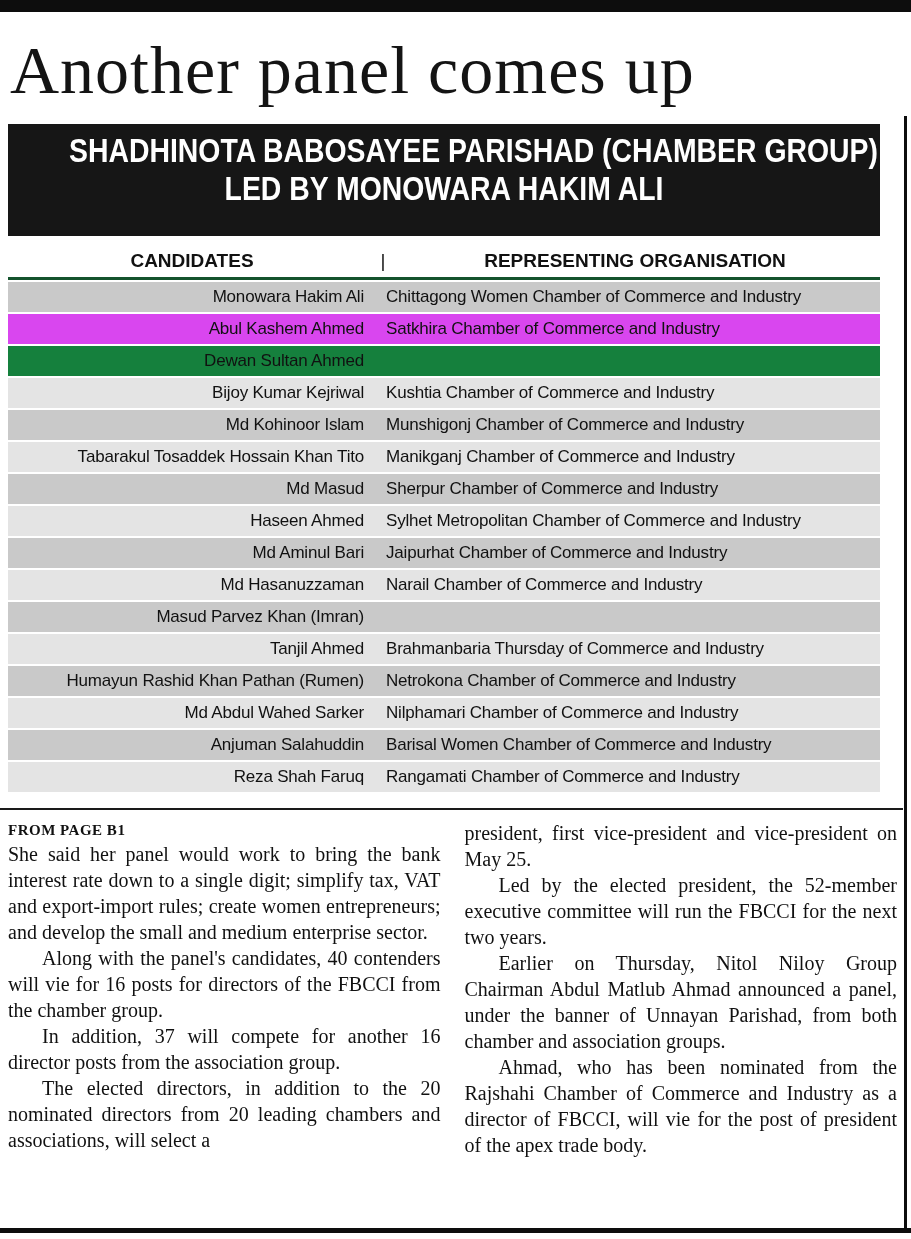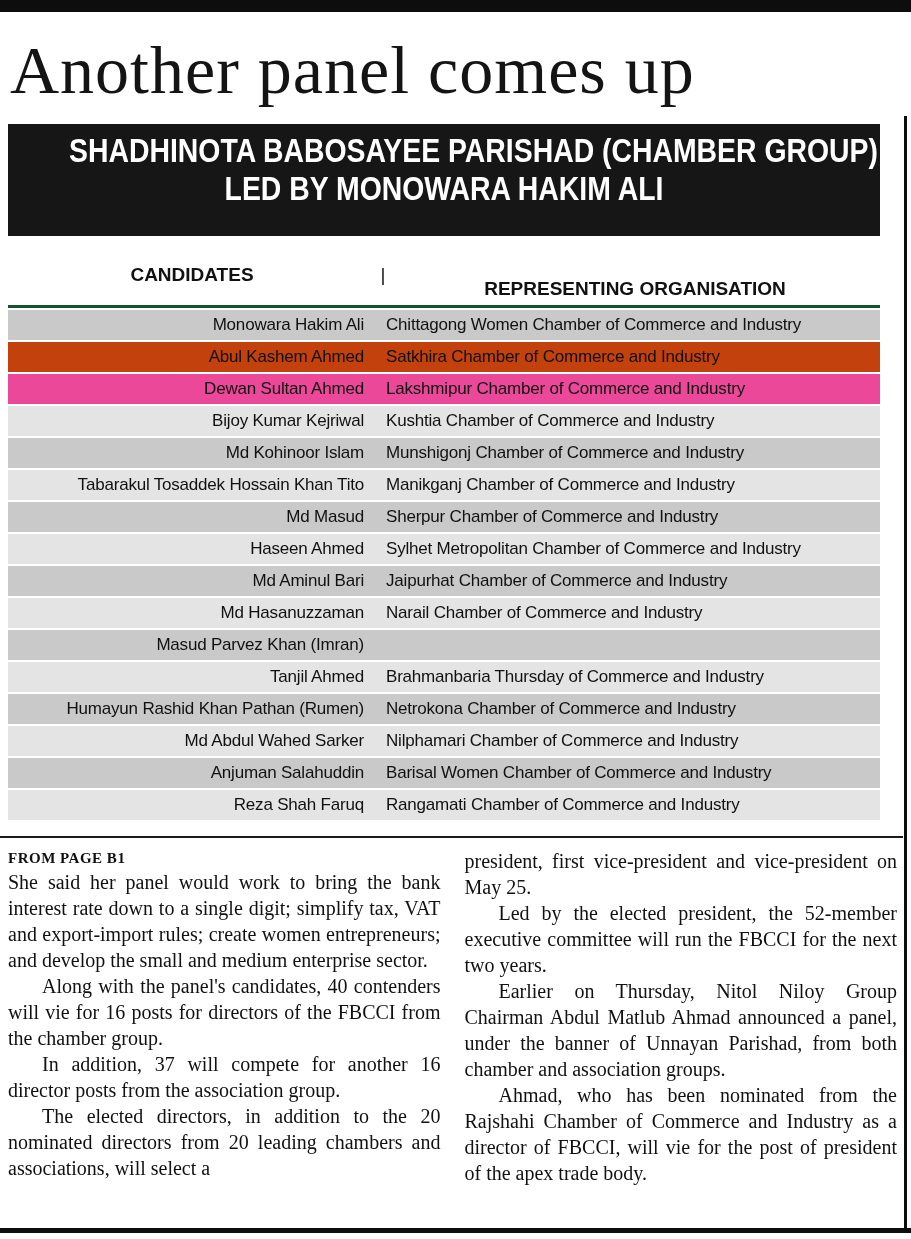--- a/index.html
+++ b/index.html
@@ -58,21 +58,21 @@
   .thead{
     display:flex;
     align-items:center;
     border-bottom:3px solid #14532d;
     padding:4px 0 5px 0;
     font-weight:700;
     font-size:19px;
   }
   .th.cand{width:368px;text-align:center;}
   .th-sep{width:14px;text-align:center;font-weight:400;}
-  .th.org{flex:1;text-align:center;margin-top:28px;}
+  .th.org{flex:1;text-align:center;}
   .trow{
     display:flex;
     height:30px;
     line-height:30px;
     margin-top:2px;
     font-size:17px;
     letter-spacing:-0.2px;
   }
   .cell{overflow:hidden;white-space:nowrap;}
   .cell.cand{width:368px;text-align:right;padding-right:12px;box-sizing:border-box;}
@@ -121,25 +121,25 @@
     <div class="thead">
       <div class="th cand">CANDIDATES</div>
       <div class="th-sep">|</div>
       <div class="th org">REPRESENTING ORGANISATION</div>
     </div>
     <div class="tbody">
         <div class="trow" style="background: rgb(201, 201, 201);">
           <div class="cell cand">Monowara Hakim Ali</div>
           <div class="cell org">Chittagong Women Chamber of Commerce and Industry</div>
         </div>
-        <div class="trow" style="background: #c2410c;">
+        <div class="trow" style="background: #d946ef;">
           <div class="cell cand">Abul Kashem Ahmed</div>
           <div class="cell org">Satkhira Chamber of Commerce and Industry</div>
         </div>
-        <div class="trow" style="background: #ec4899;">
+        <div class="trow" style="background: #15803d; flex-direction: column;">
           <div class="cell cand">Dewan Sultan Ahmed</div>
           <div class="cell org">Lakshmipur Chamber of Commerce and Industry</div>
         </div>
         <div class="trow" style="background: rgb(228, 228, 228);">
           <div class="cell cand">Bijoy Kumar Kejriwal</div>
           <div class="cell org">Kushtia Chamber of Commerce and Industry</div>
         </div>
         <div class="trow" style="background: rgb(201, 201, 201);">
           <div class="cell cand">Md Kohinoor Islam</div>
           <div class="cell org">Munshigonj Chamber of Commerce and Industry</div>

